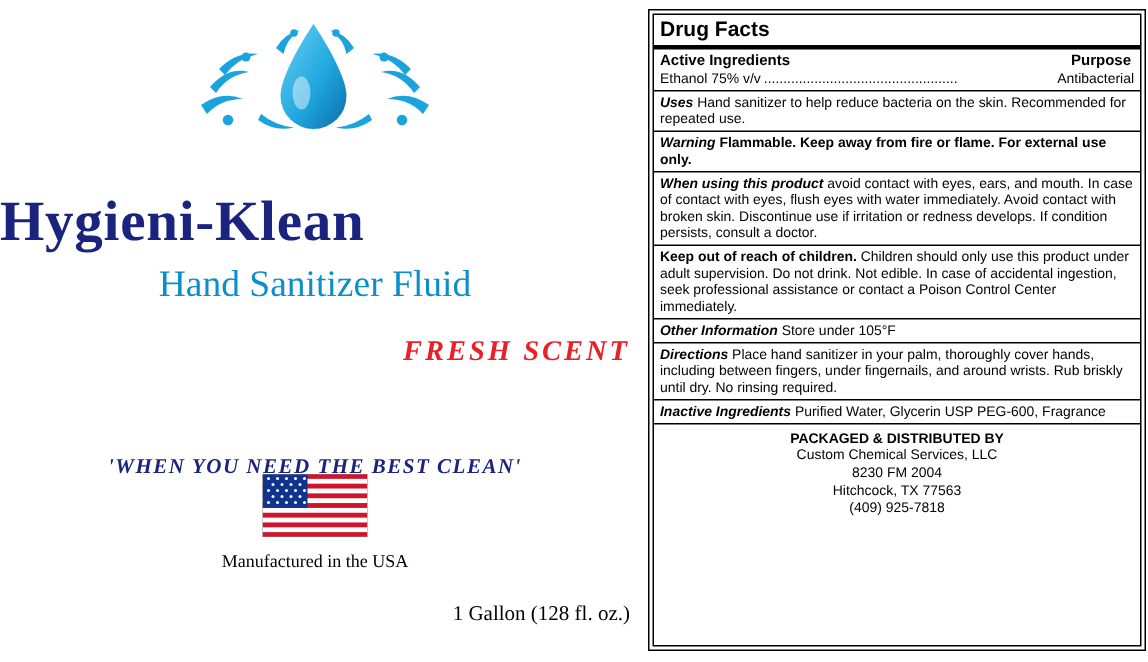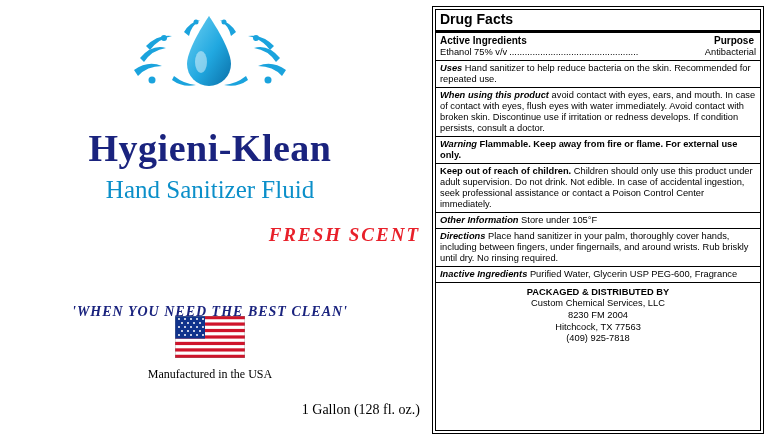--- a/index.html
+++ b/index.html
@@ -45,21 +45,21 @@
     left: 130px;
     top: 12px;
     width: 160px;
     height: 90px;
   }
   .brand {
     position: absolute;
     top: 126px;
     left: 0;
     width: 420px;
-    text-align: center;
+    text-align: left;
     font-family: "Liberation Serif", serif;
     font-size: 38px;
     font-weight: bold;
     color: #1a237e;
     letter-spacing: 0.5px;
   }
   .subbrand {
     position: absolute;
     top: 176px;
     left: 0;
@@ -304,27 +304,27 @@
           <span>Antibacterial</span>
         </div>
       </div>
 
       <div class="sec">
         <i class="hd">Uses</i>
         <span>Hand sanitizer to help reduce bacteria on the skin. Recommended for repeated use.</span>
       </div>
 
       <div class="sec">
+        <i class="hd">Warning</i>
+        <b>Flammable. Keep away from fire or flame. For external use only.</b>
+      </div>
+
+      <div class="sec">
         <i class="hd">When using this product</i>
         <span>avoid contact with eyes, ears, and mouth. In case of contact with eyes, flush eyes with water immediately. Avoid contact with broken skin. Discontinue use if irritation or redness develops. If condition persists, consult a doctor.</span>
-      </div>
-
-      <div class="sec">
-        <i class="hd">Warning</i>
-        <b>Flammable. Keep away from fire or flame. For external use only.</b>
       </div>
 
       <div class="sec">
         <b class="hd">Keep out of reach of children.</b>
         <span>Children should only use this product under adult supervision. Do not drink. Not edible. In case of accidental ingestion, seek professional assistance or contact a Poison Control Center immediately.</span>
       </div>
 
       <div class="sec">
         <i class="hd">Other Information</i>
         <span>Store under 105°F</span>

